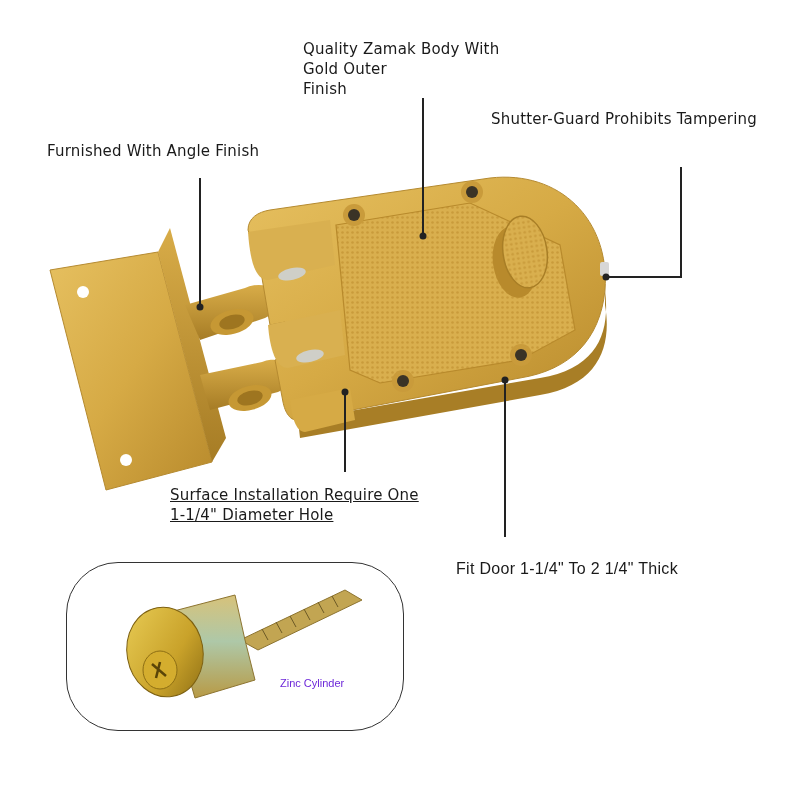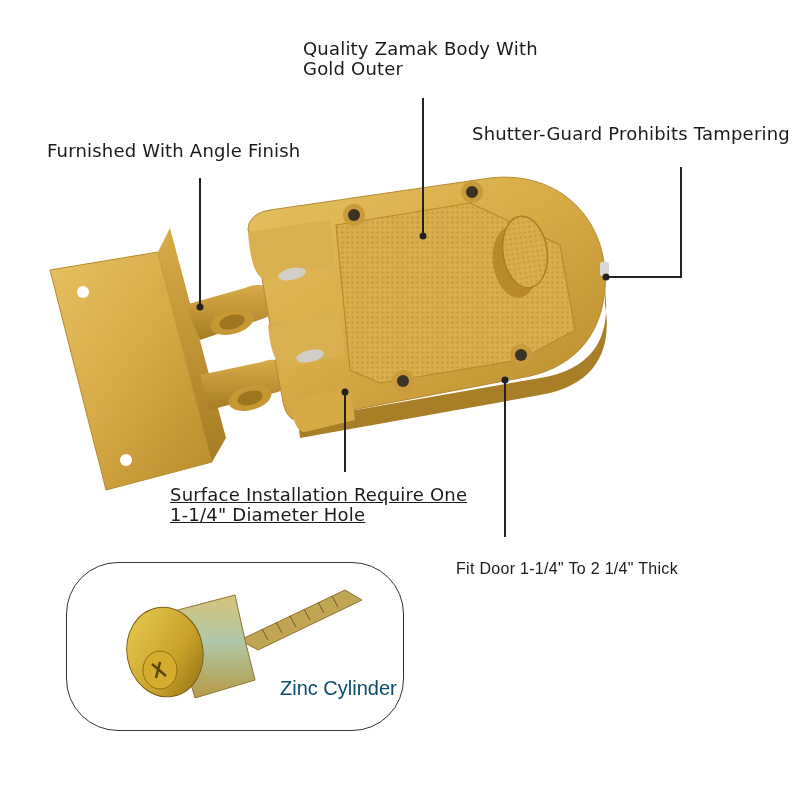--- a/index.html
+++ b/index.html
@@ -1,25 +1,25 @@
 <!DOCTYPE html>
 <html><head>
 <meta charset="utf-8">
 <style>
   html, body { margin:0; padding:0; background:#ffffff; }
   body { width:800px; height:800px; position:relative; overflow:hidden;
          font-family:"DejaVu Sans", sans-serif; color:#1a1a1a; }
-  .label { position:absolute; font-size:18px; line-height:20px; letter-spacing:0.2px; white-space:nowrap; }
+  .label { position:absolute; font-size:15px; line-height:20px; letter-spacing:0.2px; white-space:nowrap; }
   .label .line { display:block; }
   .label.arialish { font-family:"Liberation Sans", sans-serif; font-size:16px; letter-spacing:0.3px; }
   svg.art { position:absolute; left:0; top:0; }
   .cyl-box { position:absolute; left:66px; top:562px; width:336px; height:167px;
              border:1.5px solid #333; border-radius:52px; }
   .cyl-label { position:absolute; left:280px; top:677px; font-family:"Liberation Sans", sans-serif;
-               font-size:20px; color:#0c4a6e; }
+               font-size:11px; color:#6d28d9; }
 </style>
 </head>
 <body>
 
 <svg class="art" width="800" height="800" viewBox="0 0 800 800">
   <defs>
     <linearGradient id="goldG" x1="0" y1="0" x2="1" y2="1">
       <stop offset="0" stop-color="#e6c060"></stop>
       <stop offset="0.5" stop-color="#d6aa45"></stop>
       <stop offset="1" stop-color="#b88a2c"></stop>
@@ -122,23 +122,24 @@
 
     <ellipse cx="165" cy="652" rx="38" ry="45" transform="rotate(-10 165 652)" fill="url(#brass)" stroke="#7d6010" stroke-width="1"></ellipse>
     <ellipse cx="160" cy="670" rx="17" ry="19" fill="#d4ad2e" stroke="#8d6e14" stroke-width="1"></ellipse>
     <path d="M152,664 L166,676 M160,662 L156,678" stroke="#5a4508" stroke-width="2.5"></path>
   </g>
 </svg>
 
 <div class="label" style="left:303px; top:39px;">
   <span class="line">Quality Zamak Body With</span>
   <span class="line">Gold Outer</span>
+  <span class="line">Finish</span>
 </div>
 
-<div class="label" style="left:472px; top:109px;margin-top:15px;">
+<div class="label" style="left:491px; top:109px;">
   <span class="line">Shutter-Guard Prohibits Tampering</span>
 </div>
 
 <div class="label" style="left:47px; top:141px;">
   <span class="line">Furnished With Angle Finish</span>
 </div>
 
 <div class="label" style="left:170px; top:485px;text-decoration:underline;">
   <span class="line">Surface Installation Require One</span>
   <span class="line">1-1/4" Diameter Hole</span>

